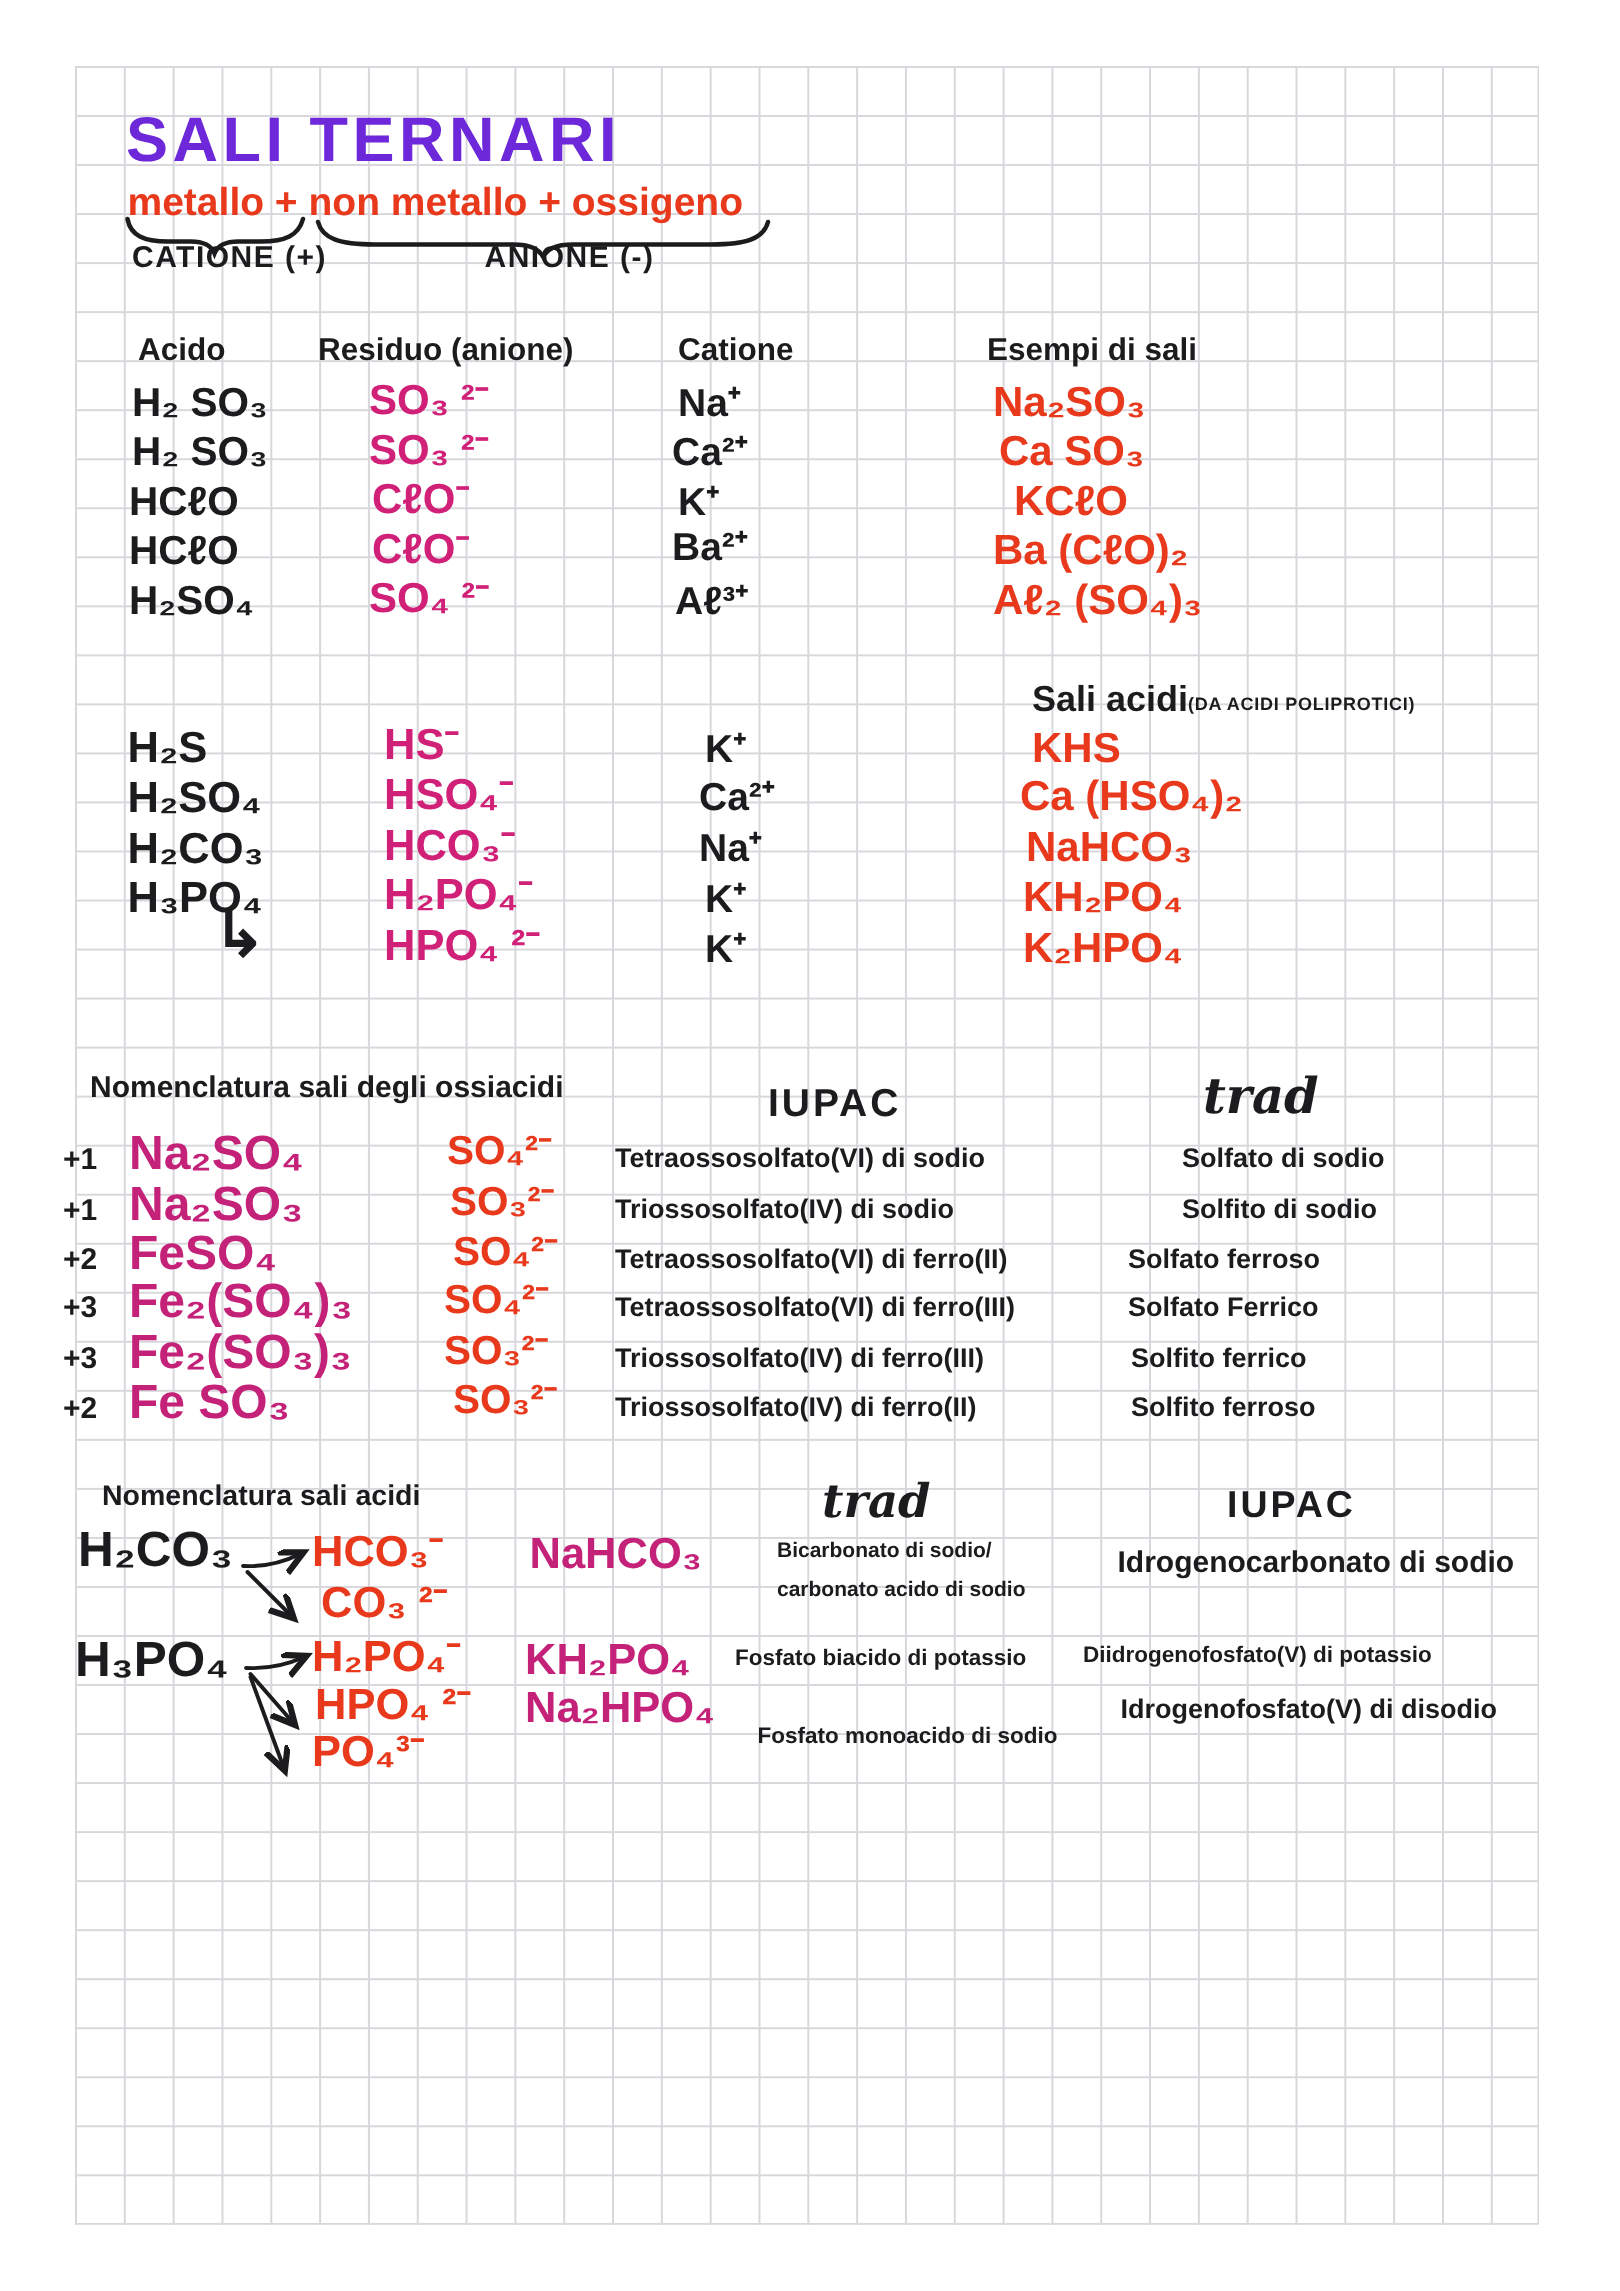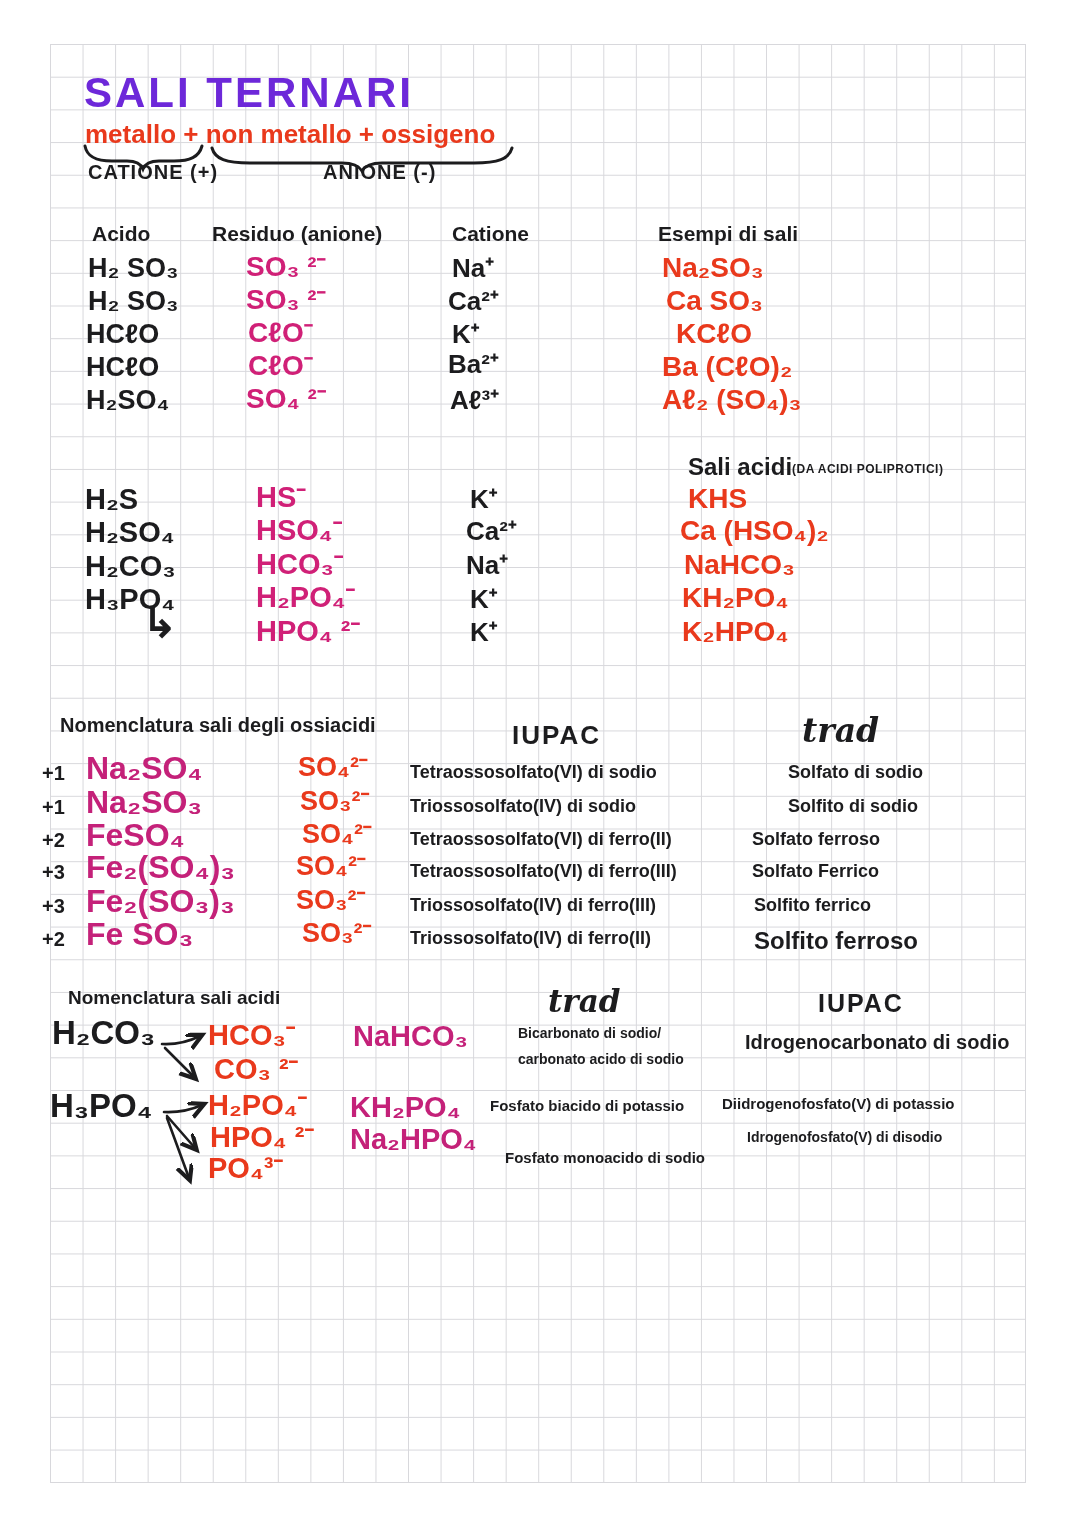--- a/index.html
+++ b/index.html
@@ -139,21 +139,21 @@
     <span class="t ink" style="left:42px;  top:896px; font-size:20px;">+3</span>
     <span class="t mag" style="left:86px;  top:885px; font-size:32px;">Fe₂(SO₃)₃</span>
     <span class="t red" style="left:296px; top:887px; font-size:27px;">SO₃²⁻</span>
     <span class="t ink" style="left:410px; top:896px; font-size:18px;">Triossosolfato(IV) di ferro(III)</span>
     <span class="t ink" style="left:754px; top:896px; font-size:18px;">Solfito ferrico</span>
 
     <span class="t ink" style="left:42px;  top:929px; font-size:20px;">+2</span>
     <span class="t mag" style="left:86px;  top:918px; font-size:32px;">Fe SO₃</span>
     <span class="t red" style="left:302px; top:920px; font-size:27px;">SO₃²⁻</span>
     <span class="t ink" style="left:410px; top:929px; font-size:18px;">Triossosolfato(IV) di ferro(II)</span>
-    <span class="t ink" style="left:754px; top:929px; font-size:24px;">Solfito ferroso</span>
+    <span class="t ink" style="left:754px; top:929px; font-size:18px;">Solfito ferroso</span>
   </div>
 
   <div>
     <span class="t ink" style="left:68px; top:988px; font-size:19px;">Nomenclatura sali acidi</span>
     <span class="t ink serif-it" style="left:548px; top:986px; font-size:31px;">trad</span>
     <span class="t ink" style="left:818px; top:991px; font-size:25px; letter-spacing:2px;">IUPAC</span>
 
     <span class="t ink" style="left:52px;  top:1016px; font-size:33px;">H₂CO₃</span>
     <span class="t red" style="left:208px; top:1021px; font-size:29px;">HCO₃⁻</span>
     <span class="t red" style="left:214px; top:1055px; font-size:29px;">CO₃ ²⁻</span>
@@ -163,21 +163,21 @@
     <span class="t ink" style="left:745px; top:1032px; font-size:20px;">Idrogenocarbonato di sodio</span>
 
     <span class="t ink" style="left:50px;  top:1089px; font-size:33px;">H₃PO₄</span>
     <span class="t red" style="left:208px; top:1091px; font-size:29px;">H₂PO₄⁻</span>
     <span class="t mag" style="left:350px; top:1093px; font-size:29px;">KH₂PO₄</span>
     <span class="t ink" style="left:490px; top:1098px; font-size:15px;">Fosfato biacido di potassio</span>
     <span class="t ink" style="left:722px; top:1096px; font-size:15px;">Diidrogenofosfato(V) di potassio</span>
     <span class="t red" style="left:210px; top:1123px; font-size:29px;">HPO₄ ²⁻</span>
     <span class="t mag" style="left:350px; top:1125px; font-size:29px;">Na₂HPO₄</span>
     <span class="t ink" style="left:505px; top:1132px; font-size:15px;margin-top:18px;">Fosfato monoacido di sodio</span>
-    <span class="t ink" style="left:747px; top:1130px; font-size:14px;">Idrogenofosfato(V) di disodio</span>
+    <span class="t ink" style="left:747px; top:1130px; font-size:18px;">Idrogenofosfato(V) di disodio</span>
     <span class="t red" style="left:208px; top:1154px; font-size:29px;">PO₄³⁻</span>
 
     <svg class="overlay" style="left:130px; top:1015px;" width="100" height="185" viewBox="0 0 100 185">
       <defs>
         <marker id="ah" markerWidth="8" markerHeight="8" refX="5" refY="3" orient="auto">
           <path d="M0,0 L6,3 L0,6" fill="none" stroke="#1c1c1e" stroke-width="1.6"></path>
         </marker>
       </defs>
       <path d="M32,29 Q52,30 70,21" fill="none" stroke="#1c1c1e" stroke-width="2.6" stroke-linecap="round" marker-end="url(#ah)"></path>
       <path d="M35,33 L64,62" fill="none" stroke="#1c1c1e" stroke-width="2.6" stroke-linecap="round" marker-end="url(#ah)"></path>

